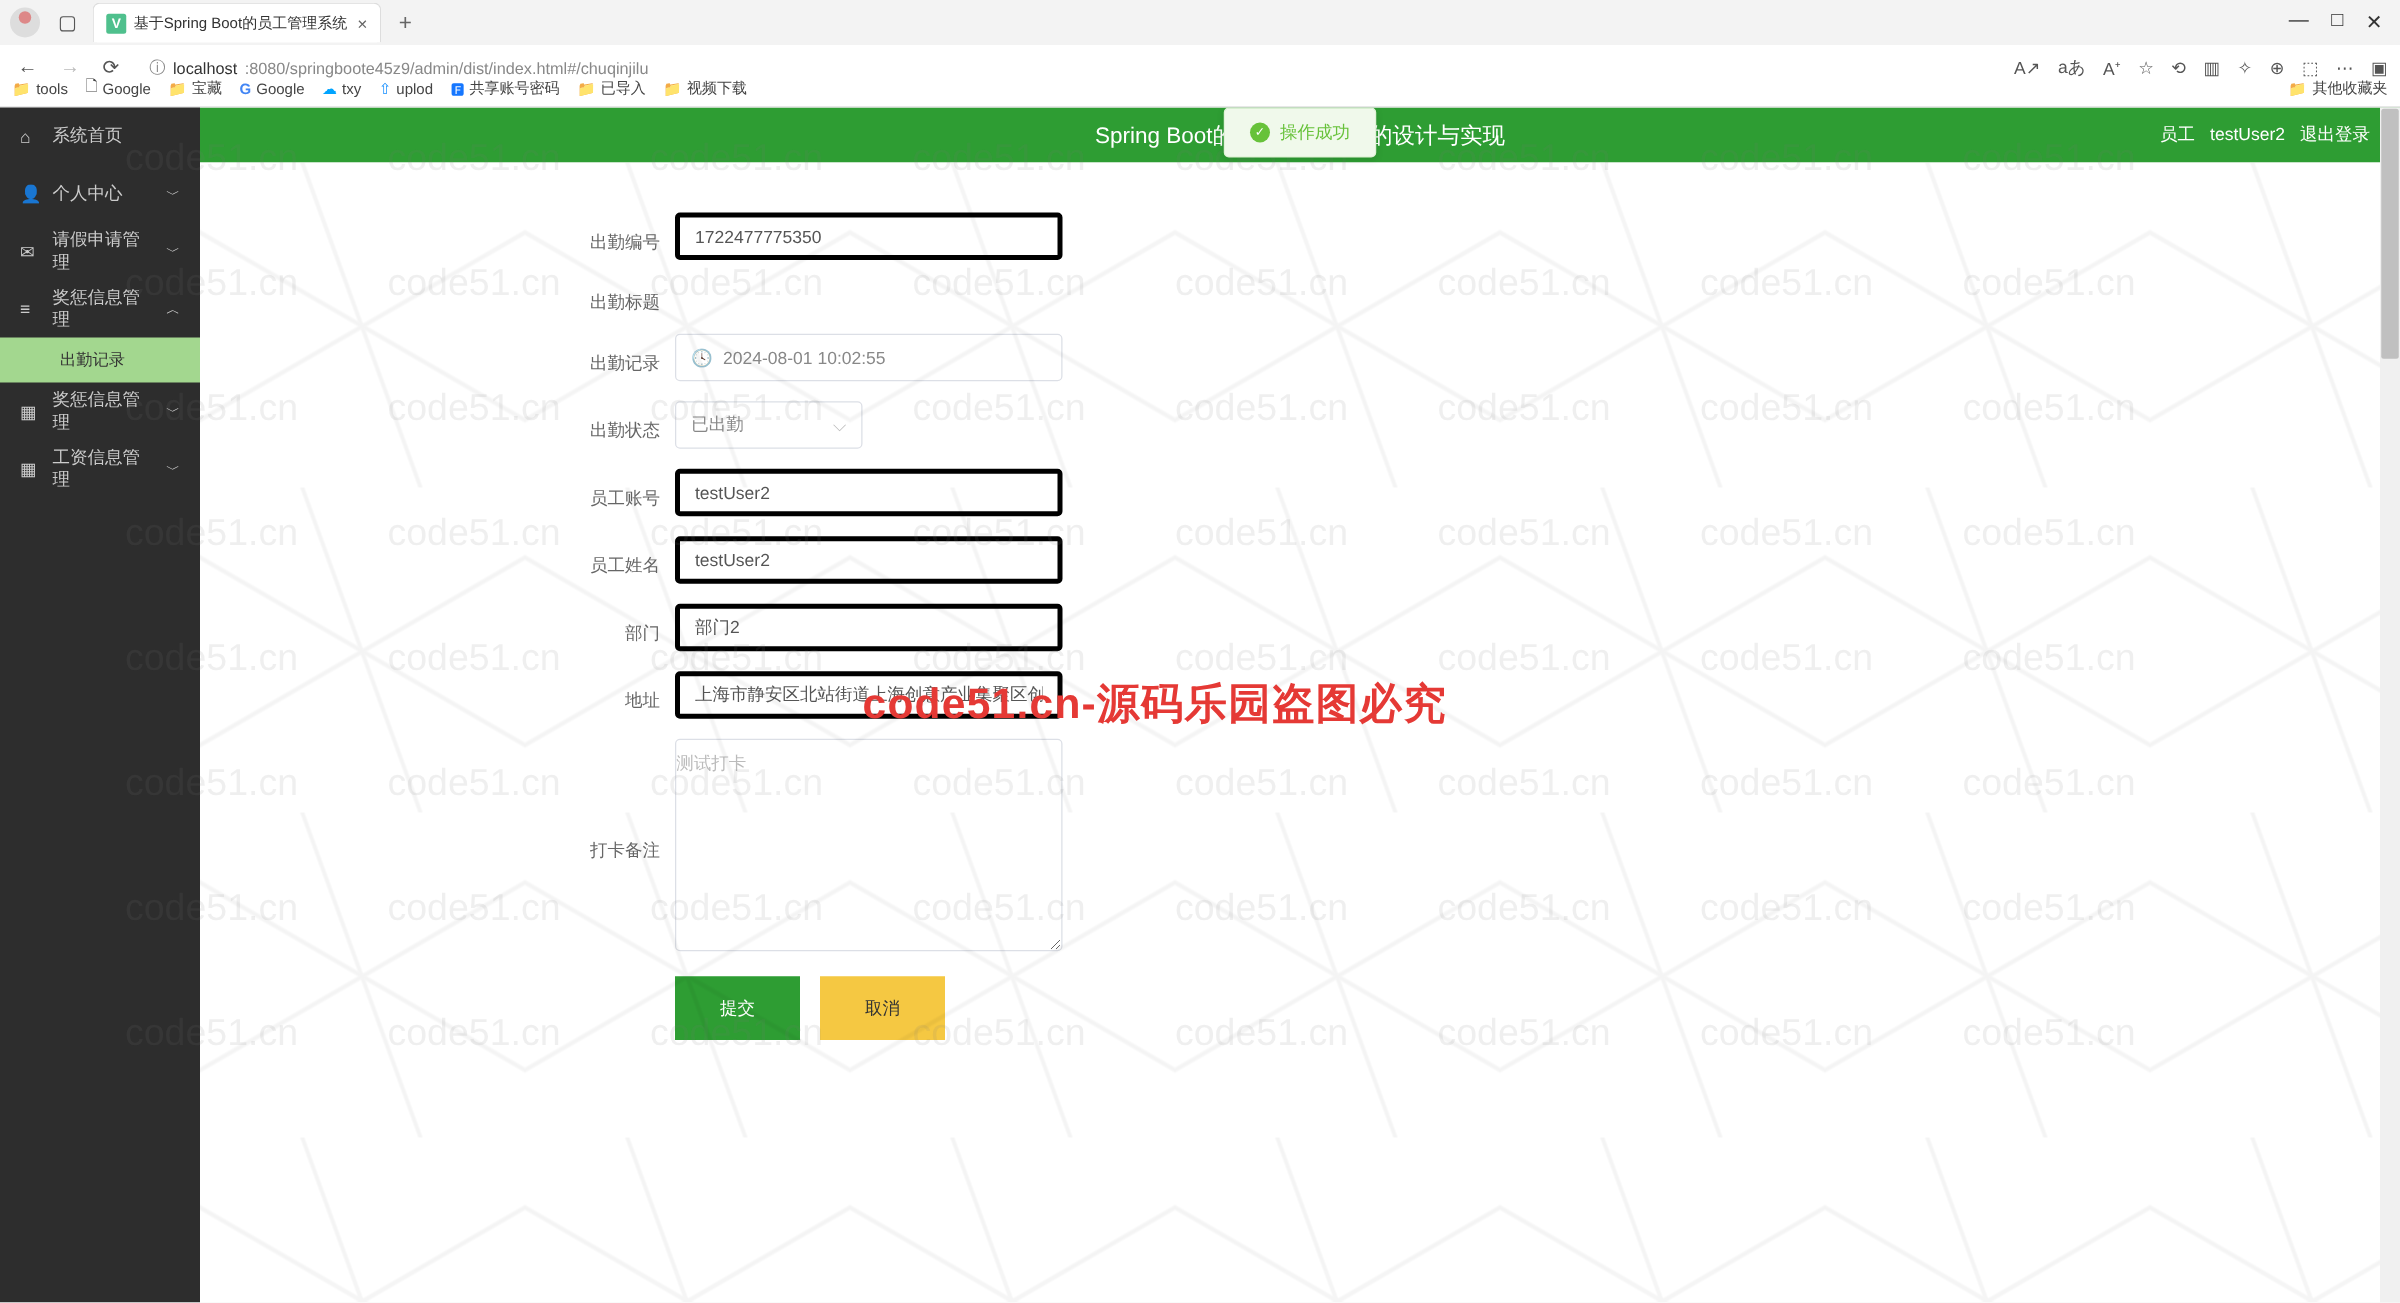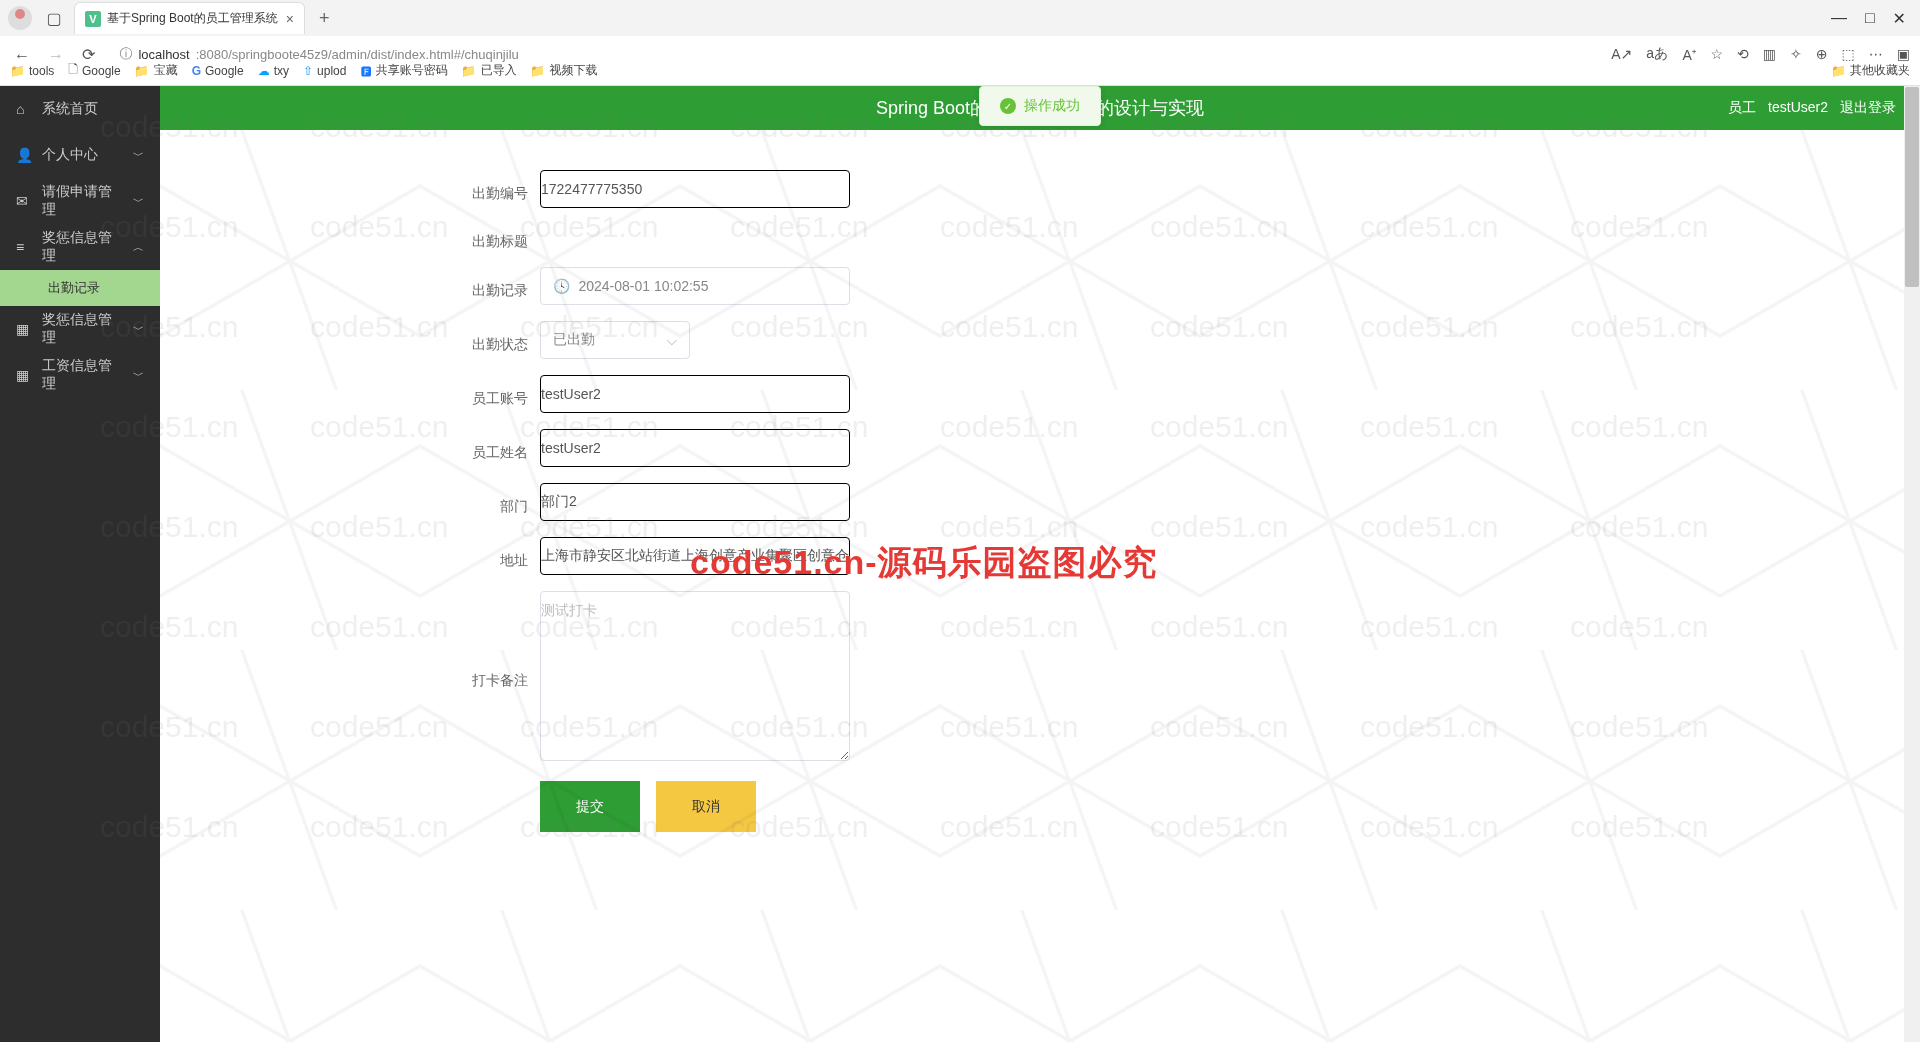--- a/index.html
+++ b/index.html
@@ -34,21 +34,21 @@
 .submenu-item{height:36px;display:flex;align-items:center;padding-left:48px;font-size:13px;background:#a3d78f;color:#333}
 .main{flex:1;display:flex;flex-direction:column;position:relative;overflow:hidden}
 .header{height:44px;background:#2e9d33;display:flex;align-items:center;color:#fff;position:relative}
 .header-title{position:absolute;left:50%;transform:translateX(-50%);font-size:18px}
 .header-right{margin-left:auto;padding-right:24px;font-size:14px;display:flex;gap:12px}
 .toast{position:absolute;top:0;left:50%;transform:translateX(-50%);background:#f0f9eb;border:1px solid #e1f3d8;color:#67c23a;padding:10px 20px;border-radius:4px;font-size:14px;display:flex;align-items:center;gap:8px;z-index:10;box-shadow:0 2px 6px rgba(0,0,0,.1)}
 .toast-icon{width:16px;height:16px;border-radius:50%;background:#67c23a;color:#fff;display:flex;align-items:center;justify-content:center;font-size:10px}
 .content{flex:1;padding:40px 0 0 300px;background:#fff;position:relative;overflow-y:auto}
 .form-row{display:flex;align-items:center;margin-bottom:16px}
 .form-label{width:68px;text-align:right;font-size:14px;color:#666;padding-top:9px;margin-right:12px}
-.form-input{width:310px;height:38px;border:1px solid #000000;border-radius:4px;padding:0 0;font-size:14px;color:#555;background:#fff}
+.form-input{width:310px;height:38px;border:4px solid #000000;border-radius:4px;padding:0 12px;font-size:14px;color:#555;background:#fff}
 .form-input::placeholder{color:#bbb}
 .form-date{width:310px;height:38px;border:1px solid #dcdfe6;border-radius:4px;padding:0 12px;font-size:14px;color:#888;display:flex;align-items:center;gap:8px}
 .form-select{width:150px;height:38px;border:1px solid #dcdfe6;border-radius:4px;padding:0 12px;font-size:14px;color:#888;display:flex;align-items:center;justify-content:space-between}
 .form-textarea{width:310px;height:170px;border:1px solid #dcdfe6;border-radius:4px;padding:10px 0;font-size:14px;color:#4d7c0f;resize:both}
 .form-textarea::placeholder{color:#bbb}
 .form-buttons{display:flex;gap:16px;margin-left:80px;margin-top:20px}
 .btn{height:51px;padding:0 36px;border:none;font-size:14px;cursor:pointer}
 .btn-submit{background:#2e9d33;color:#fff}
 .btn-cancel{background:#f5c842;color:#333}
 .scrollbar{position:absolute;right:0;top:86px;width:16px;height:calc(100% - 86px);background:#f0f0f0}

